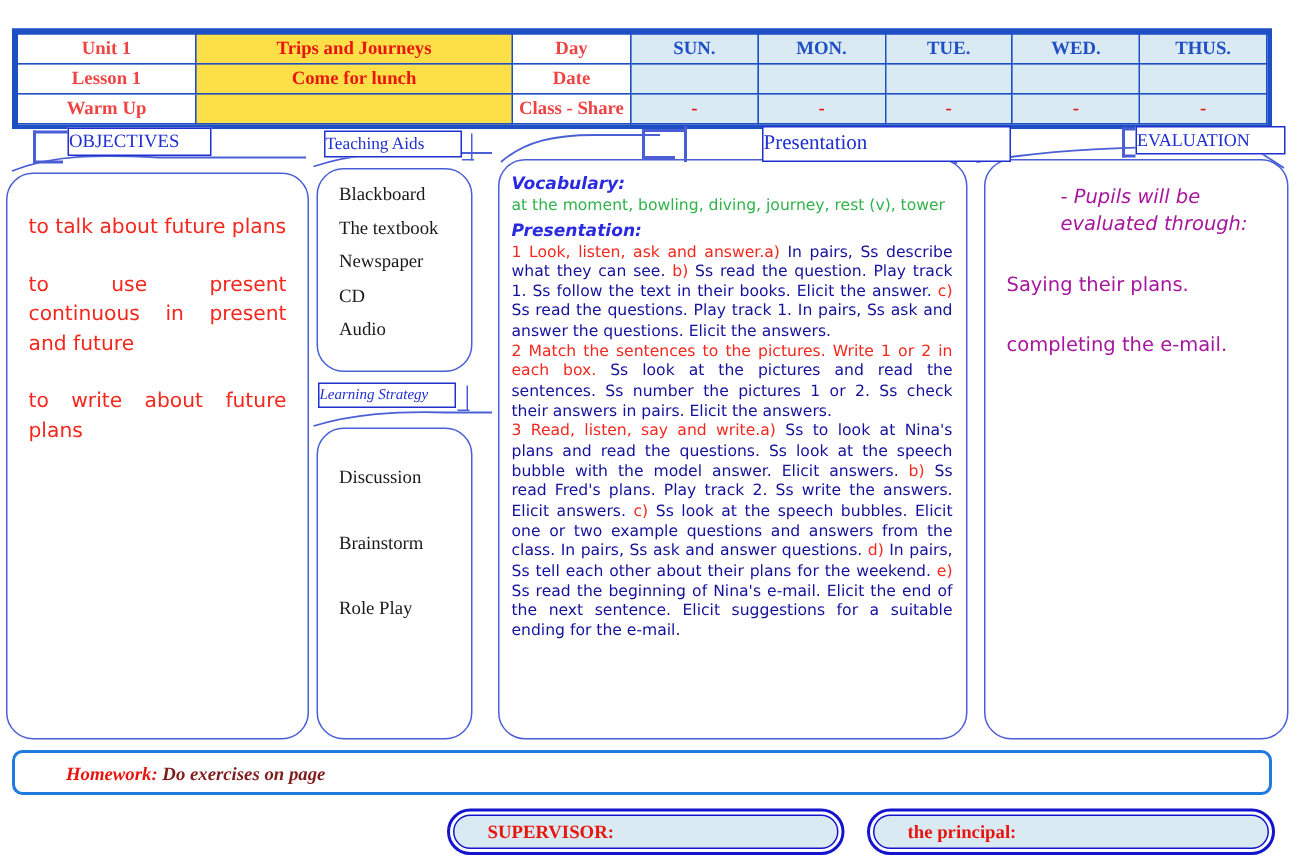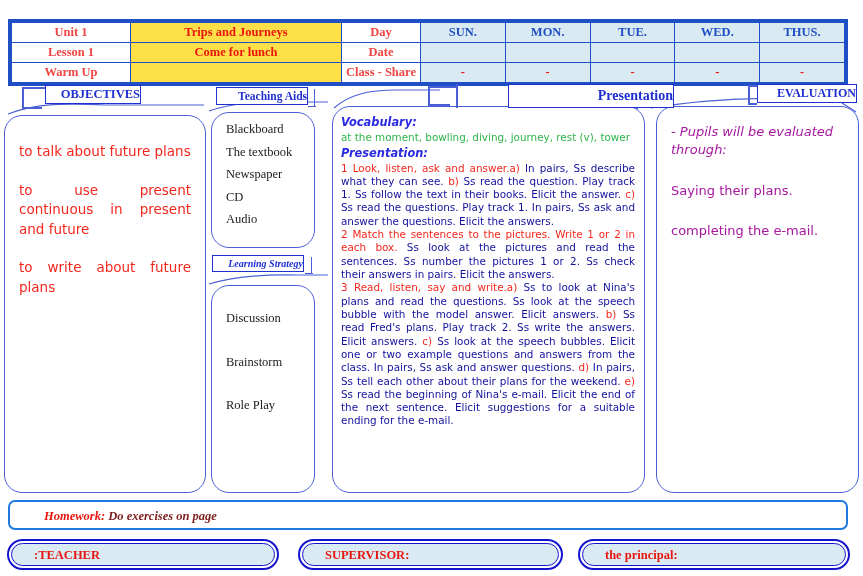--- a/index.html
+++ b/index.html
@@ -37,22 +37,22 @@
   td.dayblank{background:#daeaf3;}
   td.dash{background:#daeaf3;color:#e8150f;font-family:"Liberation Sans",sans-serif;font-size:11px;}
 
   
   .tag{
     position:absolute;
     border:1.6px solid #1f2fd0;
     background:#ffffff;
     color:#1f2fd0;
     font-family:"Liberation Serif", serif;
-    font-weight:bold;
-    text-align:right;
+    font-weight:normal;
+    text-align:left;
     line-height:1;
     white-space:nowrap;
     box-sizing:border-box;
     z-index:6;
   }
   
   .bracket{position:absolute;z-index:5;}
   .bracket i{position:absolute;background:#4a5fd6;display:block;}
 
   
@@ -129,21 +129,21 @@
 
   
   #evaluation-panel{left:656px;top:106px;width:203px;height:387px;}
   .eval-body{
     padding:16px 14px 0 14px;
     font-family:"DejaVu Sans", sans-serif;
     font-size:13px;
     color:#a6179e;
     line-height:1.42;
   }
-  .eval-body .lead{font-style:italic;margin-bottom:22px;}
+  .eval-body .lead{font-style:italic;margin-bottom:22px;margin-left:36px;}
   .eval-body .ln{margin-bottom:22px;}
 
   
   #homework-row{
     position:absolute;left:8px;top:500px;width:840px;height:30px;
     border:2.4px solid #1f7ae0;border-radius:7px;background:#ffffff;
     box-sizing:border-box;
   }
   .hw-text{
     position:absolute;left:34px;top:7px;
@@ -320,25 +320,20 @@
     </div>
   </div>
 
   <div id="homework-row">
     <div class="hw-text">
       <span class="k">Homework:</span>
       <span class="v">Do exercises on page</span>
     </div>
   </div>
 
-  <div class="sig" id="sig-teacher">
-    <div class="inner">
-      <span class="txt">:TEACHER</span>
-    </div>
-  </div>
   <div class="sig" id="sig-supervisor">
     <div class="inner">
       <span class="txt">SUPERVISOR:</span>
     </div>
   </div>
   <div class="sig" id="sig-principal">
     <div class="inner">
       <span class="txt">the principal:</span>
     </div>
   </div>

